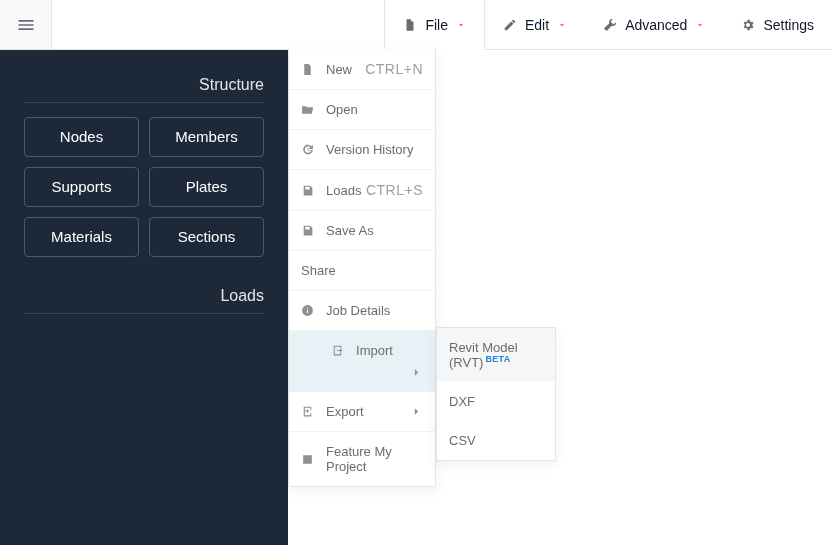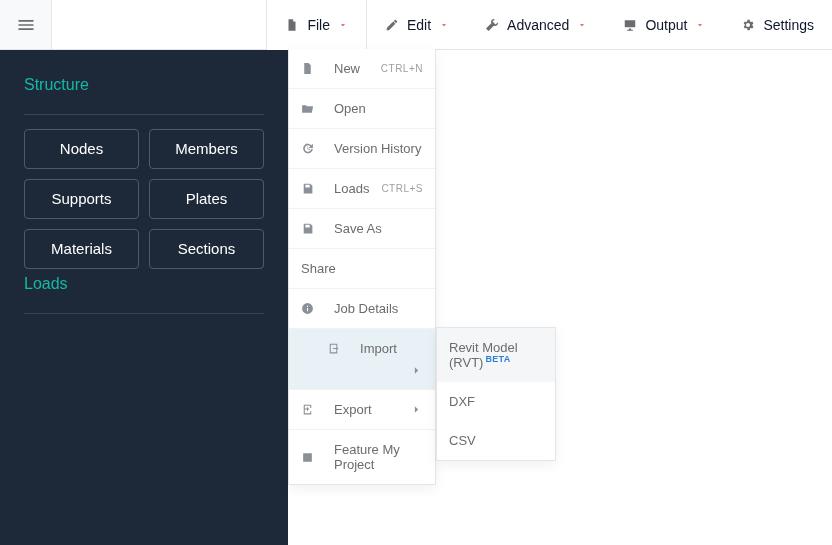--- a/index.html
+++ b/index.html
@@ -7,30 +7,30 @@
 .topbar { height: 50px; background: #fff; border-bottom: 1px solid #e4e5e7; display: flex; align-items: stretch; }
 .hamburger { width: 52px; display: flex; align-items: center; justify-content: center; background: #f7f9fa; border-right: 1px solid #e4e5e7; cursor: pointer; }
 .hamburger svg { width: 20px; height: 20px; fill: #6a6c6f; }
 .topnav { margin-left: auto; display: flex; }
 .top-item { display: flex; align-items: center; padding: 0 18px; gap: 8px; color: #0f172a; cursor: pointer; position: relative; }
 .top-item.active { background: #fff; border-left: 1px solid #e4e5e7; border-right: 1px solid #e4e5e7; }
 .top-item.active::after { content:""; position:absolute; left:0; right:0; bottom:-1px; height:1px; background:#fff; }
 .top-icon { width:14px; height:14px; fill:#6a6c6f; flex-shrink:0; }
 .caret { width:10px; height:10px; fill:#e74c3c; }
 .sidebar { position:absolute; top:50px; left:0; bottom:0; width:288px; background:#1d2939; padding:20px 24px; }
-.section-title { color:#14b8a6; text-align:left; font-size:16px; font-weight:400; padding:6px 0 20px; border-bottom:1px solid #37455a; margin-bottom:14px; }
-.btn-grid { display:flex; flex-wrap:wrap; gap:10px; }
+.section-title { color:#e5e5e5; text-align:right; font-size:16px; font-weight:400; padding:6px 0 8px; border-bottom:1px solid #37455a; margin-bottom:14px; }
+.btn-grid { display:flex; flex-wrap:wrap; gap:10px; margin-bottom:24px; }
 .sbtn { flex:1 1 calc(50% - 5px); border:1px solid #4a5a70; border-radius:4px; color:#fff; background:transparent; padding:10px 6px; text-align:center; font-size:15px; cursor:pointer; min-width: calc(50% - 5px); display:flex; align-items:center; justify-content:center; line-height:1.2; }
 .sbtn.full { flex:1 1 100%; min-width:100%; }
 .dropdown { position:absolute; top:49px; left:288px; width:148px; background:#fff; border:1px solid #e4e5e7; border-top:none; box-shadow:0 4px 12px rgba(0,0,0,0.06); }
 .dd-item { display:flex; align-items:center; gap:8px; padding:12px 12px; color:#6a6c6f; font-size:13px; cursor:pointer; position:relative; border-bottom:1px solid #f1f2f3; }
 .dd-item:last-child { border-bottom:none; }
 .dd-item.sel { background:#e7f1f6;flex-direction:column; }
-.dd-item .dleft { display:flex; align-items:center; gap:20px; min-width:0; }
-.dd-item .kbd { margin-left:auto; font-size:10px; color:#9aa0a6; letter-spacing:0.5px; }
+.dd-item .dleft { display:flex; align-items:center; gap:12px; min-width:0; }
+.dd-item .kbd { margin-left:auto; font-size:14px; color:#9aa0a6; letter-spacing:0.5px; }
 .dd-item .subcaret { margin-left:auto; }
 .dd-icon { width:13px; height:13px; fill:#8b9096; flex-shrink:0; }
 .submenu { position:absolute; top:327px; left:436px; width:120px; background:#fff; border:1px solid #e4e5e7; box-shadow:0 4px 12px rgba(0,0,0,0.06); }
 .sub-item { padding:12px 12px; font-size:13px; color:#6a6c6f; cursor:pointer; position:relative; }
 .sub-item.hl { background:#f4f6f8; }
 .badge { font-size:9px; color:#2f7fd1; font-weight:600; position:relative; top:-5px; margin-left:2px; letter-spacing:0.3px; }
 .spacer-blank { flex:1; }
 </style>
 </head>
 <body>
@@ -59,29 +59,20 @@
       <span>Edit</span>
       <svg class="caret" viewBox="0 0 24 24">
           <path d="M7 10l5 5 5-5z"></path>
         </svg>
     </div>
     <div class="top-item">
       <svg class="top-icon" viewBox="0 0 24 24">
           <path d="M22 7.1a5 5 0 0 1-6.9 6.1L6 22.3 1.7 18l9.1-9.1A5 5 0 0 1 16.9 2L13 5.9 18.1 11 22 7.1z"></path>
         </svg>
       <span>Advanced</span>
-      <svg class="caret" viewBox="0 0 24 24">
-          <path d="M7 10l5 5 5-5z"></path>
-        </svg>
-    </div>
-    <div class="top-item">
-      <svg class="top-icon" viewBox="0 0 24 24">
-          <path d="M3 4h18v12H3V4zm7 14h4v2h3v2H7v-2h3v-2z"></path>
-        </svg>
-      <span>Output</span>
       <svg class="caret" viewBox="0 0 24 24">
           <path d="M7 10l5 5 5-5z"></path>
         </svg>
     </div>
     <div class="top-item">
       <svg class="top-icon" viewBox="0 0 24 24">
           <path d="M19.4 13a7.8 7.8 0 0 0 0-2l2-1.6-2-3.4-2.4.9a7.6 7.6 0 0 0-1.7-1L15 3h-4l-.3 2.9a7.6 7.6 0 0 0-1.7 1l-2.4-.9-2 3.4L6.6 11a7.8 7.8 0 0 0 0 2l-2 1.6 2 3.4 2.4-.9a7.6 7.6 0 0 0 1.7 1L11 21h4l.3-2.9a7.6 7.6 0 0 0 1.7-1l2.4.9 2-3.4-2-1.6zM12 15.5A3.5 3.5 0 1 1 15.5 12 3.5 3.5 0 0 1 12 15.5z"></path>
         </svg>
       <span>Settings</span>
     </div>

